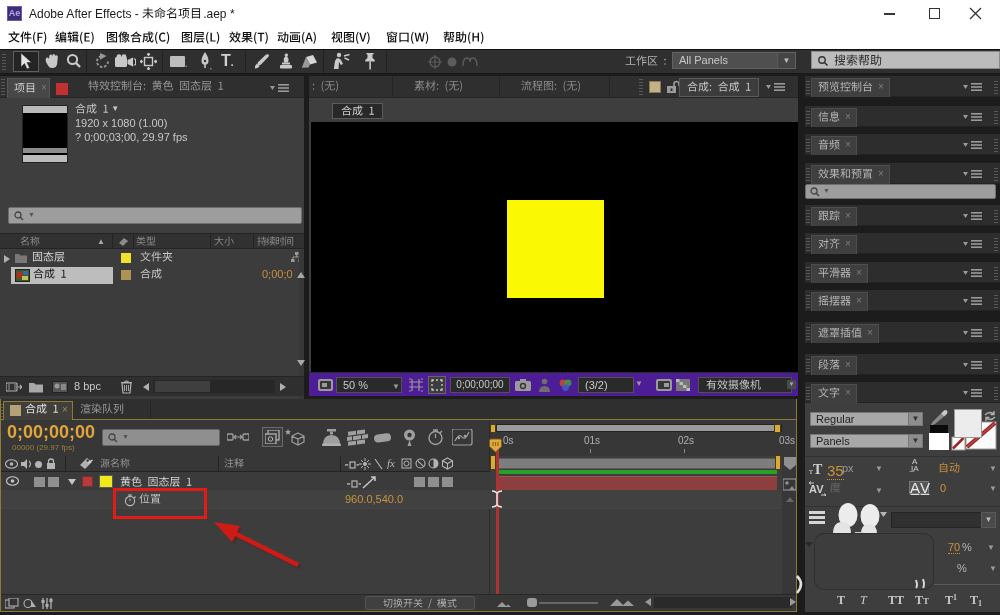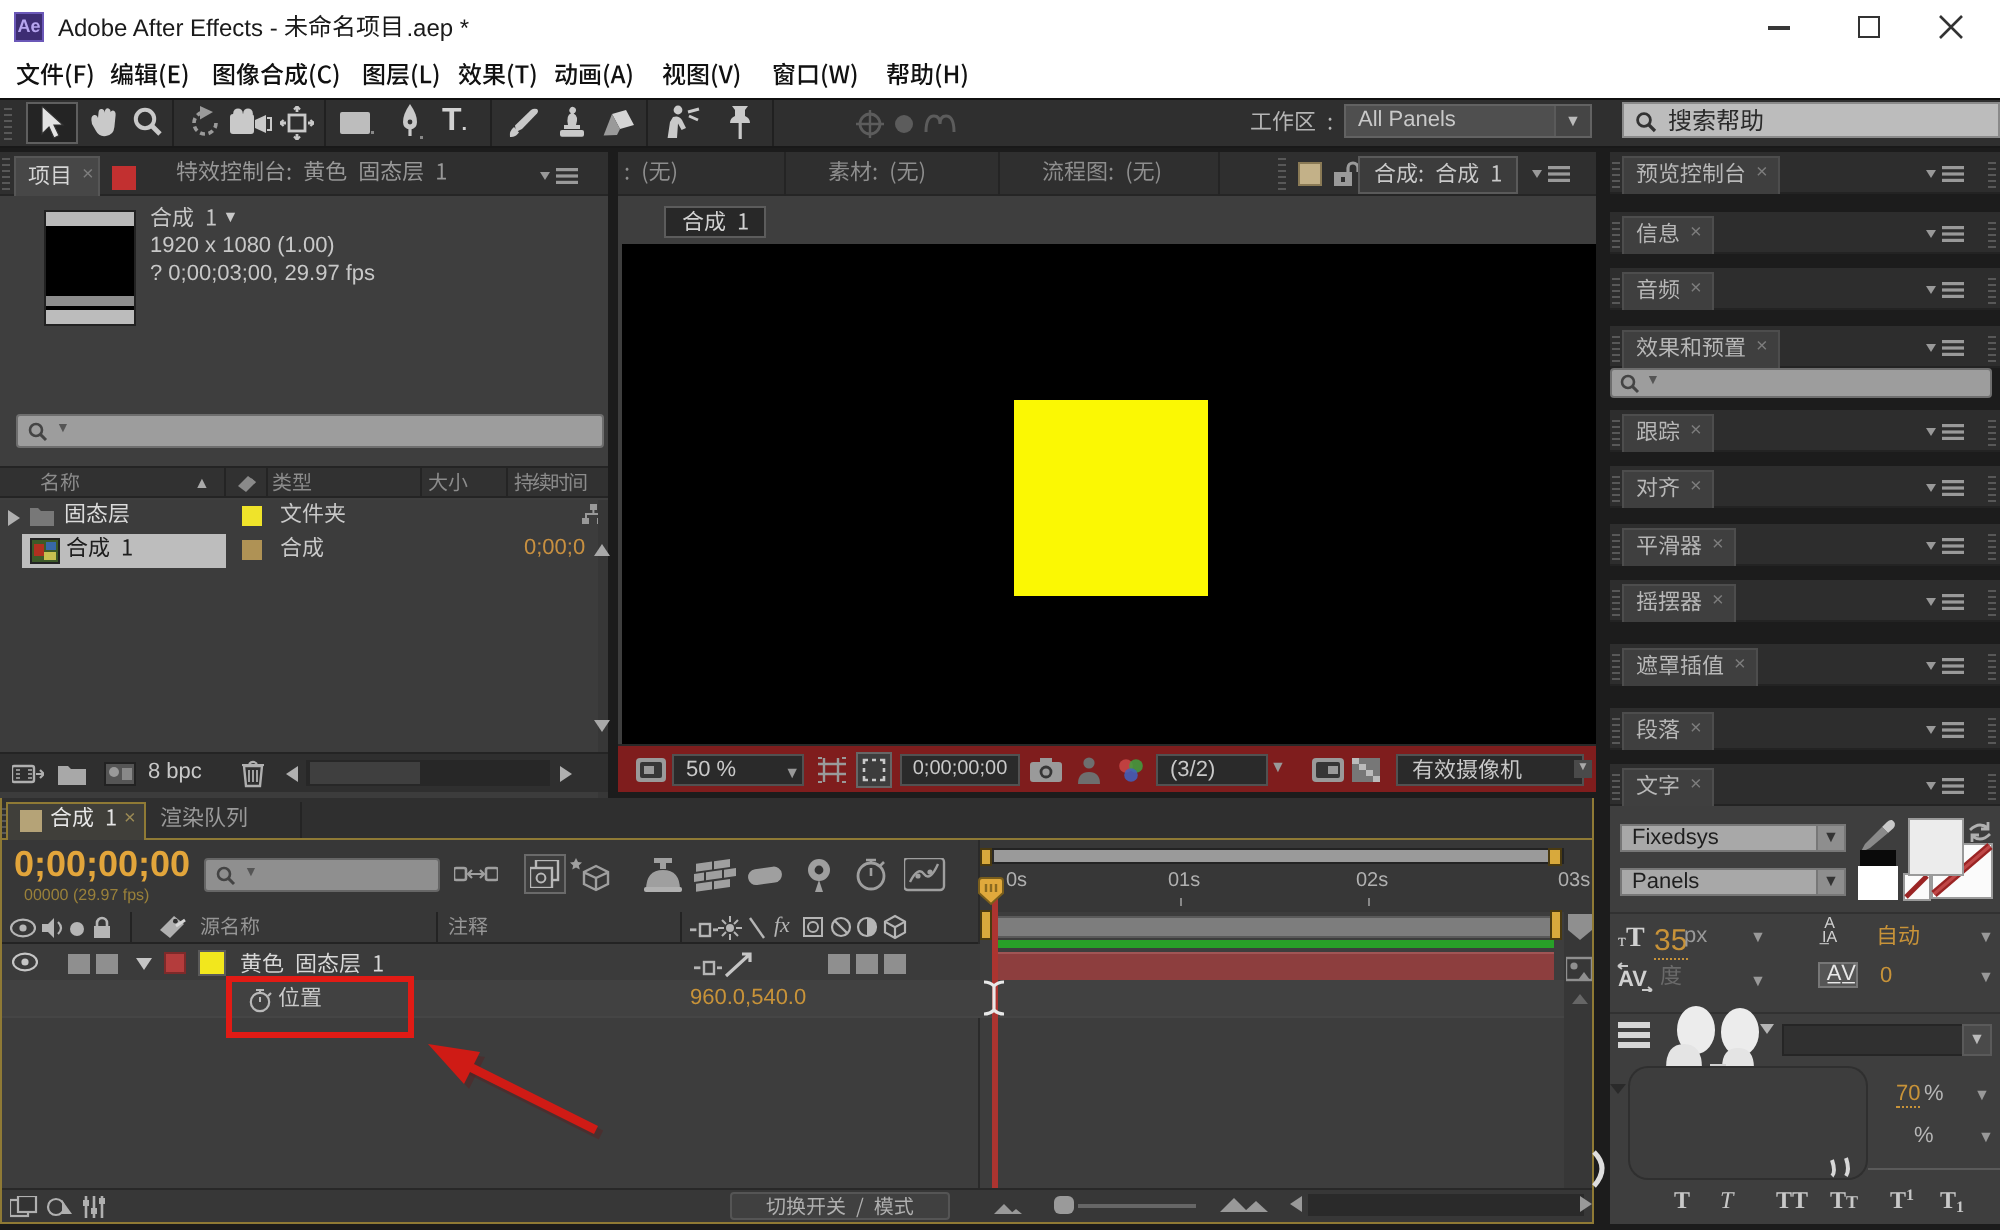--- a/index.html
+++ b/index.html
@@ -407,21 +407,21 @@
         </span>
   </div>
   <div class="a" style="left:23px;top:27px;width:51px;height:16px;background:#282828;border:1px solid #5c5c5c;text-align:center;padding-top:1px;"><svg width="34" height="14" style="display:inline-block;vertical-align:top;">
           <path transform="translate(0,9.7) scale(0.011000,-0.011000)" d="M517 843C415 688 230 554 40 479C61 462 82 433 94 413C146 436 198 463 248 494V444H753V511C805 478 859 449 916 422C927 446 950 473 969 490C810 557 668 640 551 764L583 809ZM277 513C362 569 441 636 506 710C582 630 662 567 749 513ZM196 324V-78H272V-22H738V-74H817V324ZM272 48V256H738V48Z" fill="#d2d2d2"></path>
           <path transform="translate(11,9.7) scale(0.011000,-0.011000)" d="M544 839C544 782 546 725 549 670H128V389C128 259 119 86 36 -37C54 -46 86 -72 99 -87C191 45 206 247 206 388V395H389C385 223 380 159 367 144C359 135 350 133 335 133C318 133 275 133 229 138C241 119 249 89 250 68C299 65 345 65 371 67C398 70 415 77 431 96C452 123 457 208 462 433C462 443 463 465 463 465H206V597H554C566 435 590 287 628 172C562 96 485 34 396 -13C412 -28 439 -59 451 -75C528 -29 597 26 658 92C704 -11 764 -73 841 -73C918 -73 946 -23 959 148C939 155 911 172 894 189C888 56 876 4 847 4C796 4 751 61 714 159C788 255 847 369 890 500L815 519C783 418 740 327 686 247C660 344 641 463 630 597H951V670H626C623 725 622 781 622 839ZM671 790C735 757 812 706 850 670L897 722C858 756 779 805 716 836Z" fill="#d2d2d2"></path>
           <path transform="translate(27.5,9.7) scale(0.011000,-0.011000)" d="M88 0H490V76H343V733H273C233 710 186 693 121 681V623H252V76H88Z" fill="#d2d2d2"></path>
         </svg></div>
   <div class="a" style="left:2px;top:46px;width:487px;height:250px;background:#000;"></div>
   <div class="a" style="left:198px;top:124px;width:97px;height:98px;background:#fbf803;"></div>
 
-  <div class="a" style="left:0;top:296px;width:489px;height:24px;background:#7f1d1d;border-top:1px solid #282828;">
+  <div class="a" style="left:0;top:296px;width:489px;height:24px;background:#4c1d95;border-top:1px solid #282828;">
     <svg class="a" style="left:9px;top:6px;" width="15" height="12">
           <rect x="0" y="0" width="15" height="12" rx="2" fill="#9a9a9a"></rect>
           <rect x="2" y="2" width="11" height="8" rx="1" fill="#363636"></rect>
           <rect x="4" y="4" width="5" height="4" fill="#9a9a9a"></rect>
         </svg>
     <div class="a" style="left:27px;top:4px;width:66px;height:16px;background:#2a2a2a;border:1px solid #515151;color:#c9c9c9;font-size:11px;line-height:14px;padding-left:6px;">50 %<span class="a" style="right:1px;top:2px;font-size:8px;color:#999;">▼</span></div>
     <svg class="a" style="left:99px;top:5px;" width="16" height="14">
           <path d="M1 4 h14 M1 9 h14 M4 1 v12 M11 1 v12" stroke="#9a9a9a" stroke-width="1.2"></path>
           <path d="M1 1 h2 M1 13 h2 M13 1 h2 M13 13 h2" stroke="#9a9a9a"></path>
         </svg>
@@ -908,21 +908,21 @@
 
   <div class="a" style="left:0;top:0;width:1px;height:213px;background:#8f7a35;"></div>
   <div class="a" style="left:796px;top:0;width:1px;height:213px;background:#8f7a35;"></div>
   <div class="a" style="left:0;top:212px;width:797px;height:1px;background:#8f7a35;"></div>
   <div class="a" style="left:72px;top:20px;width:725px;height:1px;background:#8f7a35;"></div>
   <div class="a" style="left:0;top:20px;width:3px;height:1px;background:#8f7a35;"></div>
 </div>
 
 <div class="a" style="left:805px;top:403px;width:195px;height:209px;background:#3e3e3e;">
 
-  <div class="a" style="left:5px;top:9px;width:113px;height:14px;background:#a8a8a8;border:1px solid #777;color:#1e1e1e;font-size:11px;line-height:12px;padding-left:5px;">Fixedsys</div>
+  <div class="a" style="left:5px;top:9px;width:113px;height:14px;background:#a8a8a8;border:1px solid #777;color:#1e1e1e;font-size:11px;line-height:12px;padding-left:5px;">Regular</div>
   <div class="a" style="left:103px;top:9px;width:15px;height:14px;background:#8e8e8e;border:1px solid #777;color:#333;text-align:center;font-size:8px;line-height:12px;">▼</div>
   <svg class="a" style="left:124px;top:6px;" width="20" height="19">
         <path d="M17 1 q2.5 1.5 .8 4 L15 7.5 12 4.5 14.5 2 q1.3 -1.3 2.5 -1 Z" fill="#c9c9c9"></path>
         <path d="M12 4.5 L15 7.5 6 15 l-4.2 2 L1.5 16.7 3.5 13 Z" fill="#8a8a8a"></path>
       </svg>
   <svg class="a" style="left:160px;top:18px;" width="32" height="29">
         <rect x="1" y="1" width="30" height="27" fill="#fbfbfb" stroke="#9a9a9a"></rect>
         <line x1="2" y1="26" x2="30" y2="2" stroke="#9a2424" stroke-width="4"></line>
         <line x1="2" y1="26" x2="30" y2="2" stroke="#c04848" stroke-width="1.5"></line>
       </svg>
@@ -954,21 +954,21 @@
 
   <svg class="a" style="left:3px;top:77px;" width="20" height="16">
         <path d="M1 3 h5 M1 3 l2 -1.5 M1 3 l2 1.5" stroke="#c9c9c9" stroke-width="1"></path>
         <text x="1" y="13" font-family="Liberation Sans" font-size="11" font-weight="bold" fill="#d0d0d0">AV</text>
         <path d="M13 15 h5 M18 15 l-2 -1.5 M18 15 l-2 1.5" stroke="#c9c9c9" stroke-width="1"></path>
       </svg>
   <div class="a" style="left:25px;top:79px;"><svg width="12" height="14" style="display:inline-block;vertical-align:top;">
           <path transform="translate(0,9.7) scale(0.011000,-0.011000)" d="M386 644V557H225V495H386V329H775V495H937V557H775V644H701V557H458V644ZM701 495V389H458V495ZM757 203C713 151 651 110 579 78C508 111 450 153 408 203ZM239 265V203H369L335 189C376 133 431 86 497 47C403 17 298 -1 192 -10C203 -27 217 -56 222 -74C347 -60 469 -35 576 7C675 -37 792 -65 918 -80C927 -61 946 -31 962 -15C852 -5 749 15 660 46C748 93 821 157 867 243L820 268L807 265ZM473 827C487 801 502 769 513 741H126V468C126 319 119 105 37 -46C56 -52 89 -68 104 -80C188 78 201 309 201 469V670H948V741H598C586 773 566 813 548 845Z" fill="#6a6a6a"></path>
         </svg></div>
   <div class="a" style="left:70px;top:83px;font-size:8px;color:#999;">▼</div>
-  <div class="a" style="left:104px;top:78px;width:20px;height:13px;background:#555;border:1px solid #777;color:#e8e8e8;font-size:11px;text-align:right;line-height:11px;">A̲V̲</div>
+  <div class="a" style="left:104px;top:78px;width:20px;height:13px;background:#555;border:1px solid #777;color:#e8e8e8;font-size:15px;text-align:right;line-height:11px;">A̲V̲</div>
   <div class="a" style="left:135px;top:79px;font-size:11px;color:#c89339;">0</div>
   <div class="a" style="left:184px;top:81px;font-size:8px;color:#999;">▼</div>
   <div class="a" style="left:0;top:103px;width:195px;height:1px;background:#313131;"></div>
 
   <div class="a" style="left:4px;top:108px;width:16px;height:3px;background:#d5d5d5;"></div>
   <div class="a" style="left:4px;top:113px;width:16px;height:3px;background:#d5d5d5;"></div>
   <div class="a" style="left:4px;top:118px;width:16px;height:3px;background:#d5d5d5;"></div>
   <div class="a" style="left:86px;top:109px;width:105px;height:16px;background:#303030;border:1px solid #252525;"></div>
   <div class="a" style="left:176px;top:109px;width:15px;height:16px;background:#4a4a4a;border:1px solid #5a5a5a;color:#bbb;text-align:center;font-size:8px;line-height:14px;">▼</div>
 

